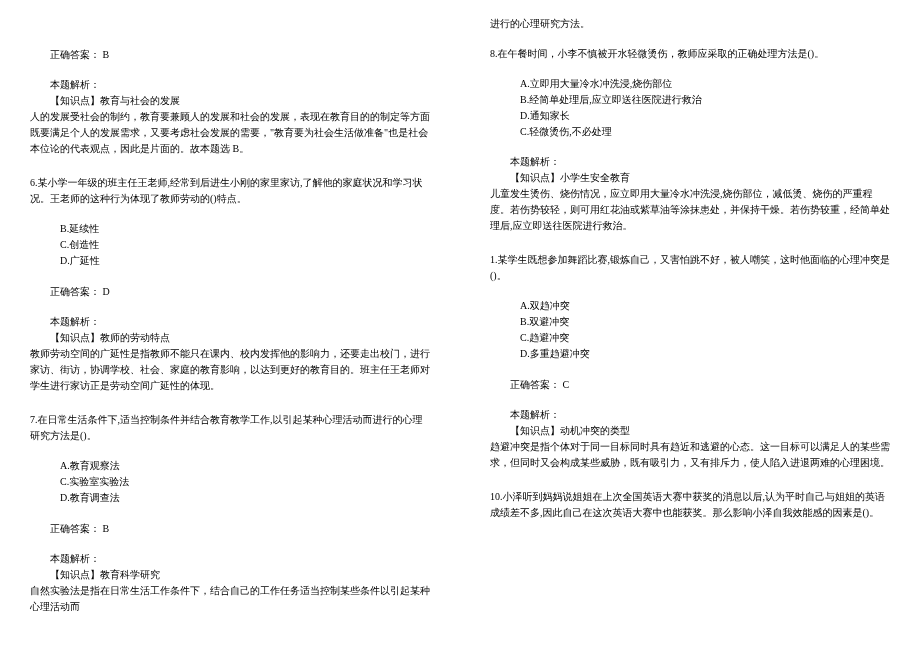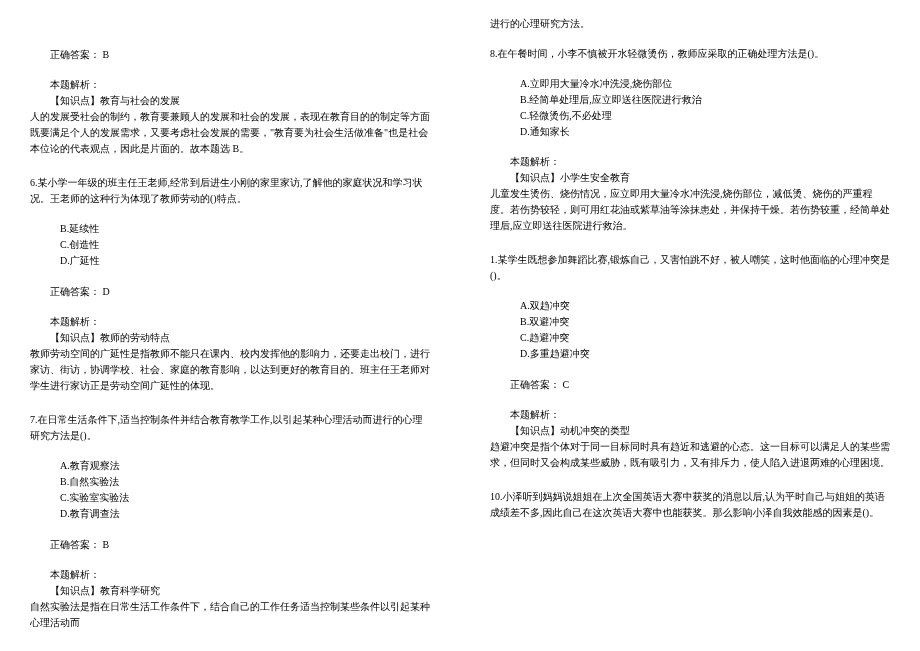--- a/index.html
+++ b/index.html
@@ -91,21 +91,20 @@
         <span>【知识点】</span><span>教师的劳动特点</span>
       </div>
       <div class="body-text">教师劳动空间的广延性是指教师不能只在课内、校内发挥他的影响力，还要走出校门，进行家访、街访，协调学校、社会、家庭的教育影响，以达到更好的教育目的。班主任王老师对学生进行家访正是劳动空间广延性的体现。</div>
     </div>
   </div>
 
   <div class="section">
     <div class="question-text body-text">7.在日常生活条件下,适当控制条件并结合教育教学工作,以引起某种心理活动而进行的心理研究方法是()。</div>
     <div class="options">
       <div>A.教育观察法</div>
-      <div>B.自然实验法</div>
       <div>C.实验室实验法</div>
       <div>D.教育调查法</div>
     </div>
     <div class="answer-line">
       <span>正确答案：</span>
       <span>B</span>
     </div>
     <div class="explain-block">
       <div class="indent">本题解析：</div>
       <div class="indent">
@@ -117,22 +116,22 @@
 </div>
 
 <div class="column column-right">
   <div class="body-text">进行的心理研究方法。</div>
 
   <div class="section">
     <div class="question-text body-text">8.在午餐时间，小李不慎被开水轻微烫伤，教师应采取的正确处理方法是()。</div>
     <div class="options">
       <div>A.立即用大量冷水冲洗浸,烧伤部位</div>
       <div>B.经简单处理后,应立即送往医院进行救治</div>
+      <div>D.通知家长</div>
       <div>C.轻微烫伤,不必处理</div>
-      <div>D.通知家长</div>
     </div>
     <div class="explain-block">
       <div class="indent">本题解析：</div>
       <div class="indent">
         <span>【知识点】</span><span>小学生安全教育</span>
       </div>
       <div class="body-text">儿童发生烫伤、烧伤情况，应立即用大量冷水冲洗浸,烧伤部位，减低烫、烧伤的严重程度。若伤势较轻，则可用红花油或紫草油等涂抹患处，并保持干燥。若伤势较重，经简单处理后,应立即送往医院进行救治。</div>
     </div>
   </div>
 

